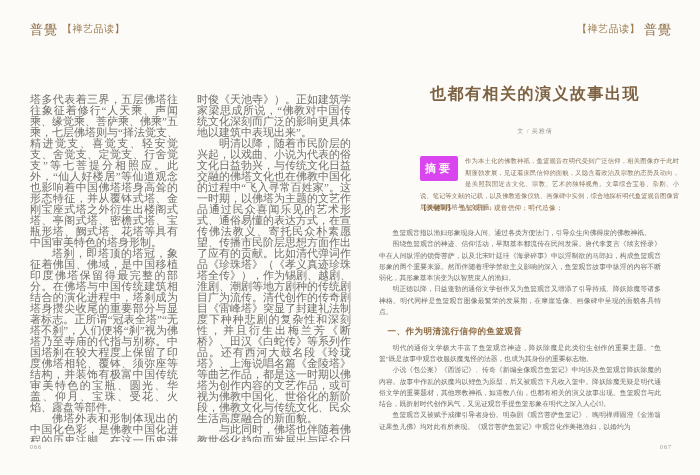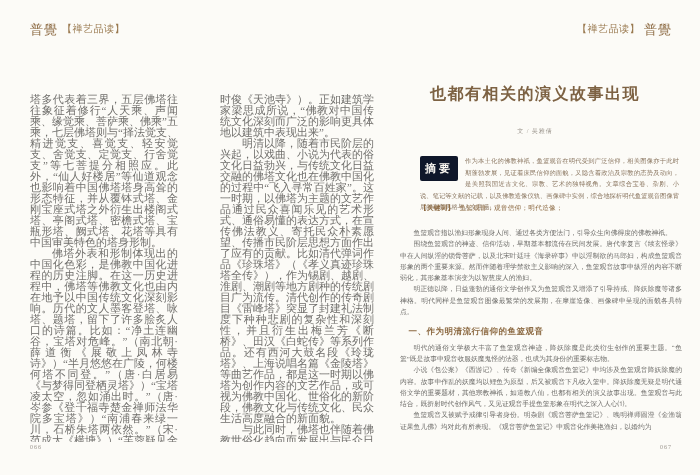--- a/index.html
+++ b/index.html
@@ -20,51 +20,51 @@
   .section-tag {
     color:#9a7a50; font-size:10px; letter-spacing:0.5px; vertical-align:2px;
   }
   
   .col {
     position:absolute; top:94px; height:348px; overflow:hidden;
     font-size:11px; line-height:11px; color:#6f6e6b;
     text-align:justify; text-justify:inter-ideograph;
   }
   .col-1 { left:30px;  width:148px; }
-  .col-2 { left:197px; width:154px;margin-left:23px; }
+  .col-2 { left:197px; width:154px; }
   .col p { text-indent:2em; }
   .col p.cont { text-indent:0; }
   
   .article-title {
     position:absolute; left:393px; top:84px; width:284px;
     text-align:center; font-size:16px; font-weight:bold;
     color:#7d6243; letter-spacing:1.5px;
   }
   .byline {
     position:absolute; left:393px; top:127px; width:284px;
     text-align:center; font-size:6px; color:#9b958d; letter-spacing:1px;
   }
   .abstract {
     position:absolute; left:420px; top:155px; width:259px;
     font-size:6.3px; line-height:11.5px; color:#8a7660;
     text-align:justify; text-justify:inter-ideograph;
   }
   .seal {
     float:left; width:38px; height:25px; margin:1px 7px 2px 0;
-    background:#0f172a; border-radius:2px;
+    background:#d946ef; border-radius:2px;
     color:#fdfaf4; font-size:11px; font-weight:bold;
     text-align:center; line-height:25px; letter-spacing:3px;
   }
   .keywords {
     position:absolute; left:420px; top:204px; width:259px;
     font-size:6.6px; color:#8d6b44; letter-spacing:0.3px;
   }
   .kw-label { font-weight:bold; margin-right:3px; }
   .body-right {
-    position:absolute; left:400px; top:227px; width:282px; height:210px;
+    position:absolute; left:379px; top:227px; width:282px; height:210px;
     font-size:6.8px; line-height:11.3px; color:#6f6e6b;
     text-align:justify; text-justify:inter-ideograph;
   }
   .body-right p { text-indent:2em; }
   .sec-heading {
     color:#8d6b44; font-weight:bold; font-size:8.5px;
     margin:9px 0 4px 0; text-indent:1em; letter-spacing:0.5px;
   }
   
   .pagenum {
@@ -76,20 +76,21 @@
 </head>
 <body>
 
 <div class="hdr hdr-left">
   <span class="brand">普覺</span>
   <span class="section-tag">【禅艺品读】</span>
 </div>
 
 <div class="col col-1">
   <p class="cont">塔多代表着三界，五层佛塔往往象征着修行“人天乘、声闻乘、缘觉乘、菩萨乘、佛乘”五乘，七层佛塔则与“择法觉支、精进觉支、喜觉支、轻安觉支、舍觉支、定觉支、行舍觉支”等七菩提分相照应。此外，“仙人好楼居”等仙道观念也影响着中国佛塔塔身高耸的形态特征，并从覆钵式塔、金刚宝座式塔之外衍生出楼阁式塔、亭阁式塔、密檐式塔、宝瓶形塔、阙式塔、花塔等具有中国审美特色的塔身形制。</p>
+  <p>塔刹，即塔顶的塔冠，象征着佛国、佛域，是中国移植印度佛塔保留得最完整的部分。在佛塔与中国传统建筑相结合的演化进程中，塔刹成为塔身攒尖收尾的重要部分与显著标志。正所谓“冠表全塔”“无塔不刹”，人们便将“刹”视为佛塔乃至寺庙的代指与别称。中国塔刹在较大程度上保留了印度佛塔相轮、覆钵、须弥座等结构，并装饰有极富中国传统审美特色的宝瓶、圆光、华盖、仰月、宝珠、受花、火焰、露盘等部件。</p>
   <p>佛塔外表和形制体现出的中国化色彩，是佛教中国化进程的历史注脚。在这一历史进程中，佛塔等佛教文化也由内在地予以中国传统文化深刻影响。历代的文人墨客登塔、咏塔、题塔，留下了许多脍炙人口的诗篇。比如：“净土连幽谷，宝塔对危峰。”（南北朝·薛道衡《展敬上凤林寺诗》）“半月悠悠在广陵，何楼何塔不同登。”（唐·白居易《与梦得同登栖灵塔》）“宝塔凌太空，忽如涌出时。”（唐·岑参《登千福寺楚金禅师法华院多宝塔》）“南浦春来绿一川，石桥朱塔两依然。”（宋·范成大《横塘》）“芙蓉疑见金银气，宝塔宵看舍利光。”（明·张</p>
 </div>
 
 <div class="col col-2">
   <p class="cont">时俊《天池寺》）。正如建筑学家梁思成所说，“佛教对中国传统文化深刻而广泛的影响更具体地以建筑中表现出来”。</p>
   <p>明清以降，随着市民阶层的兴起，以戏曲、小说为代表的俗文化日益勃兴，与传统文化日益交融的佛塔文化也在佛教中国化的过程中“飞入寻常百姓家”。这一时期，以佛塔为主题的文艺作品通过民众喜闻乐见的艺术形式、通俗易懂的表达方式，在宣传佛法教义、寄托民众朴素愿望、传播市民阶层思想方面作出了应有的贡献。比如清代弹词作品《珍珠塔》（《孝义真迹珍珠塔全传》），作为锡剧、越剧、淮剧、潮剧等地方剧种的传统剧目广为流传。清代创作的传奇剧目《雷峰塔》突显了封建礼法制度下种种悲剧的复杂性和深刻性，并且衍生出梅兰芳《断桥》、田汉《白蛇传》等系列作品。还有西河大鼓名段《玲珑塔》、上海说唱名篇《金陵塔》等曲艺作品，都是这一时期以佛塔为创作内容的文艺作品，或可视为佛教中国化、世俗化的新阶段，佛教文化与传统文化、民众生活高度融合的新面貌。</p>
   <p>与此同时，佛塔也伴随着佛教世俗化趋向而发展出与民众日常生活息息相关的世俗功用。一大批因地制宜、具有中国人文社会特色的佛塔形式由此出现，比如：过街塔、瞭望塔、风水塔、文昌塔、灯塔、花塔等，都是实用性和装饰性、世俗性和神圣性兼具的代表。佛塔是佛教中国化、世俗化的历史注脚。我们能通过以佛塔为代表的佛教建筑文化一窥中国传统文化会通交融、和而不同的发展历程。</p>
 </div>
 
 <div class="pagenum pn-left">066</div>

